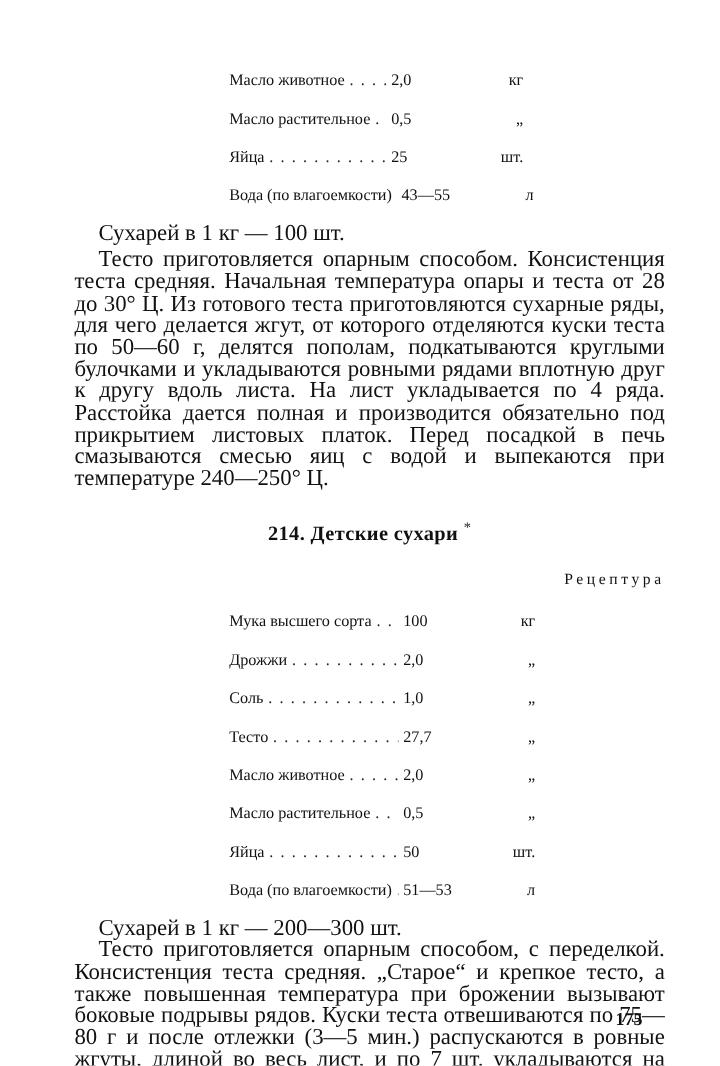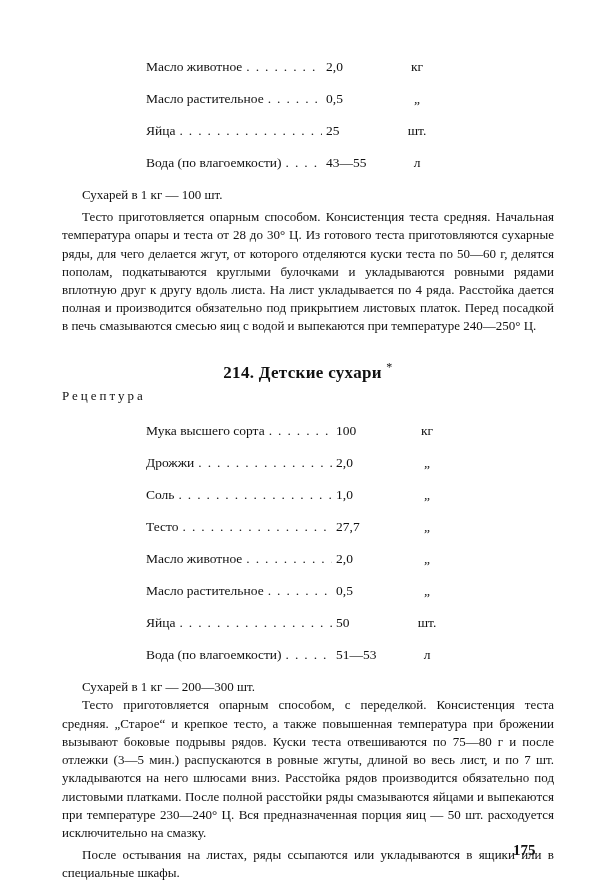--- a/index.html
+++ b/index.html
@@ -8,41 +8,41 @@
     font-family: "Liberation Serif", "DejaVu Serif", serif;
     color: #111111;
   }
   .page { position: absolute; left: 62px; top: 42px; width: 492px; }
   .recipe {
     margin-left: 84px; width: 290px;
     font-size: 13.5px; line-height: 15px;
   }
   .recipe.r2 { margin-left: 84px; width: 300px; }
   .row { display: flex; align-items: baseline; white-space: nowrap; }
-  .row .name { flex: 0 0 auto; }
+  .row .name { flex: 0 0 auto; margin-left: 45px; }
   .row .dots {
     flex: 1 1 auto; overflow: hidden; letter-spacing: 6px;
     margin: 0 4px; color: #222;
   }
   .row .qty { flex: 0 0 52px; text-align: left; margin-top: 17px; }
-  .row .unit { flex: 0 0 38px; padding-left: 20px; text-align: center; }
+  .row .unit { flex: 0 0 38px; padding-left: 20px; text-align: right; }
   .p {
-    font-size: 13px; line-height: 18.2px; text-align: justify;
+    font-size: 19px; line-height: 18.2px; text-align: justify;
     text-indent: 20px; margin: 0;
   }
   .p.noindent-first { margin-top: 16px; }
   .gap { margin-top: 4px; }
   .heading {
     text-align: center; font-weight: bold; font-size: 17px;
     margin-top: 24px; letter-spacing: 0.3px;
   }
   .heading sup { font-size: 12px; font-weight: normal; }
   .subheading {
-    text-align: left; font-size: 13px; letter-spacing: 3px;
-    margin-top: 6px; margin-bottom: 2px;
+    text-align: right; font-size: 13px; letter-spacing: 3px;
+    margin-top: 20px; margin-bottom: 2px;
   }
   .pagenum {
     position: absolute; left: 513px; top: 842px;
     font-size: 15px; font-weight: bold;
   }
 </style>
 </head>
 <body>
 
 <div class="page">

